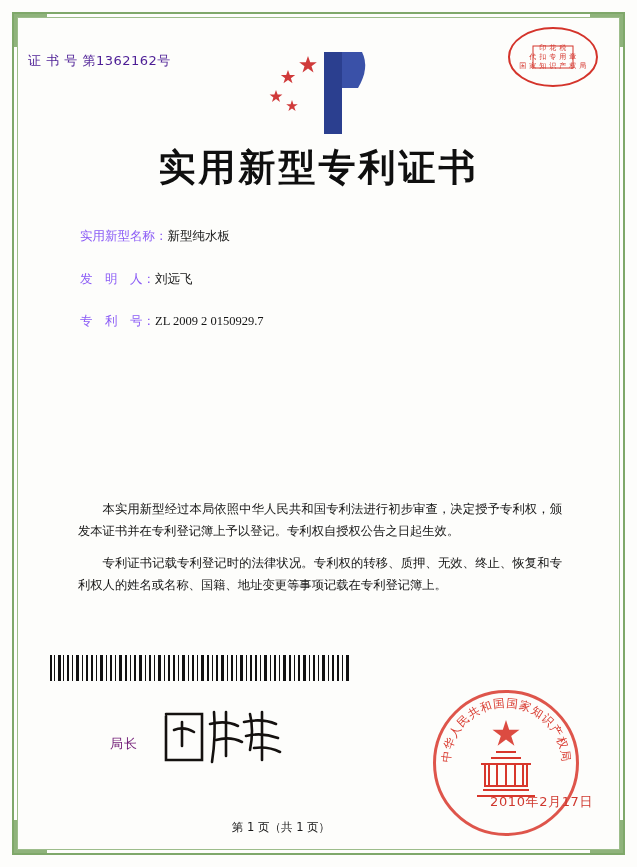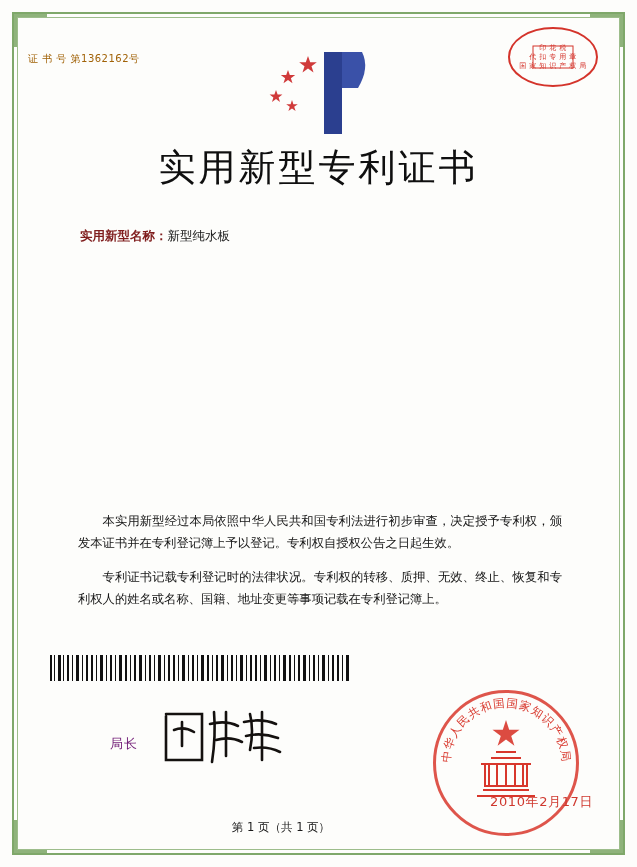--- a/index.html
+++ b/index.html
@@ -57,22 +57,22 @@
   .corner.tl::before { left: 0;  top: 0;  border-right: none; border-bottom: none; }
   .corner.tr::before { right: 0; top: 0;  border-left: none;  border-bottom: none; }
   .corner.bl::before { left: 0;  bottom: 0; border-right: none; border-top: none; }
   .corner.br::before { right: 0; bottom: 0; border-left: none;  border-top: none; }
 
   
   .cert-number {
     position: absolute;
     left: 28px;
     top: 52px;
-    font-size: 10px;
-    color: #a16207;
+    font-size: 13px;
+    color: #4c1d95;
     letter-spacing: 0.5px;
     font-family: "DejaVu Sans", "Liberation Sans", sans-serif;
   }
 
   .logo {
     position: absolute;
     left: 262px;
     top: 48px;
     width: 112px;
     height: 86px;
@@ -100,63 +100,62 @@
     letter-spacing: 0.4px;
   }
 
   .title {
     position: absolute;
     top: 143px;
     left: 0;
     width: 637px;
     text-align: center;
     font-size: 37px;
-    font-weight: normal;
+    font-weight: bold;
     letter-spacing: 3px;
     color: #0f0f0f;
     font-family: "DejaVu Sans", "Liberation Sans", sans-serif;
   }
 
   
   .fields {
     position: absolute;
     left: 80px;
     top: 228px;
     width: 490px;
   }
   .field-row {
     font-size: 12.5px;
     color: #151515;
     margin-bottom: 25.5px;
     white-space: nowrap;
   }
   .field-label {
     display: inline-block;
-    color: #7f1d1d;
-    font-weight: bold;
+    color: #8b5cf6;
   }
   .field-value {
     display: inline-block;
     color: #151515;
     font-family: Liberation Serif, serif;
   }
 
   
   .body-text {
     position: absolute;
     left: 78px;
     top: 498px;
     width: 484px;
     font-size: 12.3px;
     line-height: 22px;
     color: #141414;
     text-align: justify;
   }
   .body-text p {
-    margin: 12px 0 10px 0;
+    margin: 0 0 10px 0;
     text-indent: 2em;
   }
 
   
   .barcode {
     position: absolute;
     left: 50px;
     top: 655px;
     width: 300px;
     height: 26px;
@@ -266,20 +265,26 @@
       <span>代 扣 专 用 章</span>
       <span>国 家 知 识 产 权 局</span>
     </div>
   </div>
 
   <div class="title">实用新型专利证书</div>
 
   <div class="fields">
     <div class="field-row">
       <span class="field-label">实用新型名称：</span><span class="field-value">新型纯水板</span>
+    </div>
+    <div class="field-row">
+      <span class="field-label">发　明　人：</span><span class="field-value">刘远飞</span>
+    </div>
+    <div class="field-row">
+      <span class="field-label">专　利　号：</span><span class="field-value">ZL 2009 2 0150929.7</span>
     </div>
   </div>
 
   <div class="body-text">
     <p>本实用新型经过本局依照中华人民共和国专利法进行初步审查，决定授予专利权，颁发本证书并在专利登记簿上予以登记。专利权自授权公告之日起生效。</p>
     <p>专利证书记载专利登记时的法律状况。专利权的转移、质押、无效、终止、恢复和专利权人的姓名或名称、国籍、地址变更等事项记载在专利登记簿上。</p>
   </div>
 
   <div class="barcode">
     <svg width="300" height="26" viewBox="0 0 300 26">

